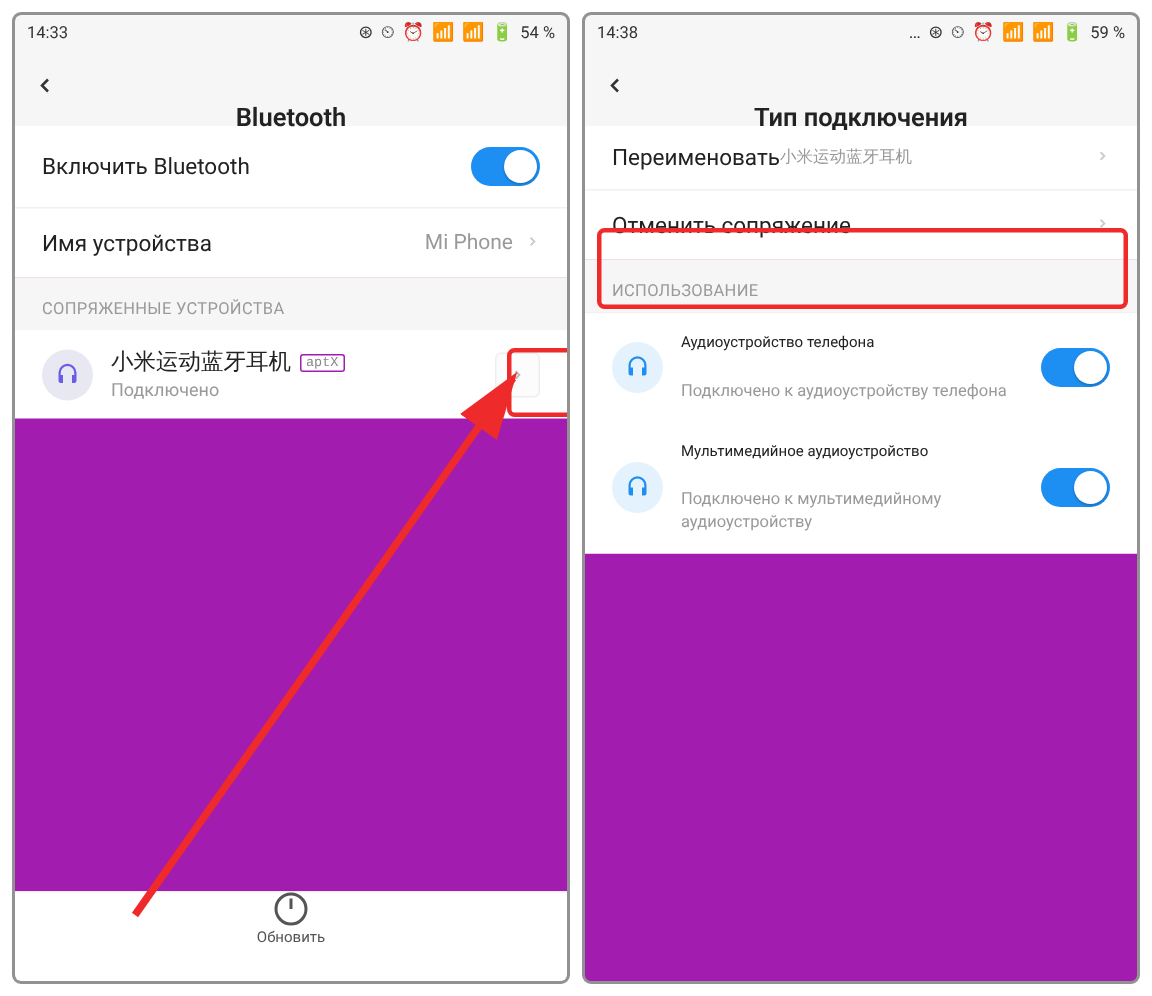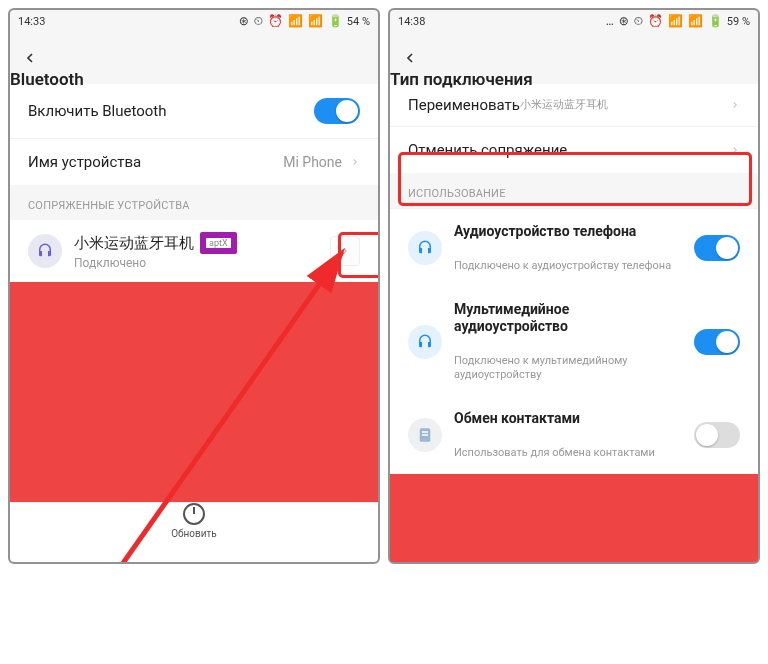--- a/index.html
+++ b/index.html
@@ -1,28 +1,28 @@
 <!DOCTYPE html>
 <html><head>
   <meta charset="utf-8">
   <style>
     * { margin: 0; padding: 0; box-sizing: border-box; }
     body { background: #fff; width: 768px; height: 664px; font-family: -apple-system, "Segoe UI", Roboto, sans-serif; }
     .canvas { display: flex; gap: 8px; padding: 8px; }
     .phone {
-      width: 372px; height: 556px; border: 2px solid #929292; border-radius: 6px;
-      background: #ef4444; overflow: hidden; position: relative;
+      width: 372px; height: 648px; border: 2px solid #929292; border-radius: 6px;
+      background: #a21caf; overflow: hidden; position: relative;
     }
     .status-bar { height: 22px; display: flex; justify-content: space-between; align-items: center;
       padding: 0 8px; font-size: 11px; color: #333; background: #f6f6f6; }
     .status-right { display: flex; align-items: center; gap: 3px; }
     .status-icons { letter-spacing: 1px; font-size: 12px; }
     .nav-bar { height: 52px; background: #f6f6f6; display: flex; align-items: center; padding: 0 12px; position: relative; }
     .nav-back { width: 30px; font-size: 22px; color: #333; }
-    .nav-title { position: absolute; left: 0; right: 0; font-size: 17px; font-weight: 600; color: #222; pointer-events: none; margin-top: 41px; }
+    .nav-title { position: absolute; left: 0; right: 0; text-align: center; font-size: 17px; font-weight: 600; color: #222; pointer-events: none; margin-top: 41px; }
     .list { background: #fff; }
     .row { display: flex; align-items: center; justify-content: space-between; padding: 14px 18px; background: #fff; }
     .row + .row { border-top: 1px solid #f1f1f1; }
     .row-title { font-size: 15px; color: #222; }
     .row-sub { font-size: 11px; color: #999; margin-top: 2px; line-height: 1.35; }
     .row-left { display: flex; flex-direction: row; }
     .row-right { display: flex; align-items: flex-start; gap: 8px; margin-left: 36px; }
     .value { font-size: 14px; color: #999; }
     .chev { color: #ccc; font-size: 14px; }
     .section-hdr { font-size: 11px; color: #9a9a9a; padding: 14px 18px 8px; background: #f6f6f6; letter-spacing: 0.2px; }
@@ -30,34 +30,34 @@
     .toggle.on { background: #1e8ff2; }
     .toggle.off { background: #ddd; }
     .toggle .knob { position: absolute; width: 22px; height: 22px; border-radius: 11px; background: #fff; top: 2px; box-shadow: 0 1px 2px rgba(0,0,0,.25); }
     .toggle.on .knob { right: 2px; }
     .toggle.off .knob { left: 2px; }
     .device-row { display: flex; align-items: center; padding: 12px 18px; background: #fff; }
     .device-icon { width: 34px; height: 34px; border-radius: 17px; background: #e8e8f2; display: flex; align-items: center; justify-content: center; margin-right: 12px; flex-shrink: 0; }
     .device-icon svg { width: 18px; height: 18px; fill: #6a5ce8; }
     .device-info { flex: 1; }
     .device-name { font-size: 15px; color: #222; display: flex; align-items: center; gap: 6px; }
-    .badge { font-size: 9px; border: 6px solid #a21caf; border-radius: 2px; padding: 0 3px; color: #888; }
+    .badge { font-size: 9px; border: 1px solid #a21caf; border-radius: 2px; padding: 0 3px; color: #888; font-family: Liberation Mono, monospace; }
     .device-status { font-size: 12px; color: #999; margin-top: 2px; }
     .disc-btn { width: 30px; height: 30px; border: 1px solid #eee; border-radius: 4px; display: flex; align-items: center; justify-content: center; color: #bbb; font-size: 13px; background: #fcfcfc; }
     .bottom-bar { position: absolute; bottom: 0; left: 0; right: 0; height: 60px; background: #fff; display: flex; flex-direction: column; align-items: center; justify-content: flex-start; border-top: 1px solid #eee; }
     .refresh-icon { width: 22px; height: 22px; border: 2px solid #555; border-radius: 50%; position: relative; }
     .refresh-icon::after { content:''; position:absolute; left:50%; top:2px; width:2px; height:7px; background:#555; transform: translateX(-50%); }
     .refresh-label { font-size: 10px; color: #555; margin-top: 3px; }
     .usage-row { display: flex; align-items: center; padding: 14px 18px; background: #fff; }
     .usage-icon { width: 34px; height: 34px; border-radius: 17px; display: flex; align-items: center; justify-content: center; margin-right: 12px; flex-shrink: 0; }
     .usage-icon.blue { background: #e4f2fd; }
     .usage-icon.grey { background: #eef0f2; }
     .usage-icon svg { width: 18px; height: 18px; }
     .usage-info { flex: 1; padding-right: 8px; }
-    .usage-title { font-size: 14px; color: #222; font-weight: 700; line-height: 1.25; }
+    .usage-title { font-size: 10px; color: #222; font-weight: 400; line-height: 1.25; }
     .usage-sub { font-size: 11px; color: #999; margin-top: 18px; line-height: 1.3; }
     
     .hl { position: absolute; border: 3px solid #ee2b2a; border-radius: 5px; pointer-events: none; }
     .hl1 { left: 328px; top: 222px; width: 46px; height: 46px; }
     .hl2 { left: 8px; top: 142px; width: 354px; height: 54px; }
     
     .arrow { position: absolute; pointer-events: none; }
   </style>
 </head>
 <body>
@@ -203,34 +203,18 @@
             </svg>
         </div>
         <div class="usage-info">
           <div class="usage-title">Мультимедийное аудиоустройство</div>
           <div class="usage-sub">Подключено к мультимедийному аудиоустройству</div>
         </div>
         <div class="toggle on">
             <div class="knob"></div>
           </div>
       </div>
-      <div class="usage-row">
-        <div class="usage-icon grey">
-          <svg viewBox="0 0 24 24" fill="#9bb8d3">
-              <rect x="5" y="3" width="14" height="18" rx="2"></rect>
-              <rect x="8" y="7" width="8" height="2" fill="#fff"></rect>
-              <rect x="8" y="11" width="8" height="2" fill="#fff"></rect>
-            </svg>
-        </div>
-        <div class="usage-info">
-          <div class="usage-title">Обмен контактами</div>
-          <div class="usage-sub">Использовать для обмена контактами</div>
-        </div>
-        <div class="toggle off">
-            <div class="knob"></div>
-          </div>
-      </div>
     </div>
 
     <div class="hl hl2"></div>
   </div>
 
 </div>
 
 </body></html>

